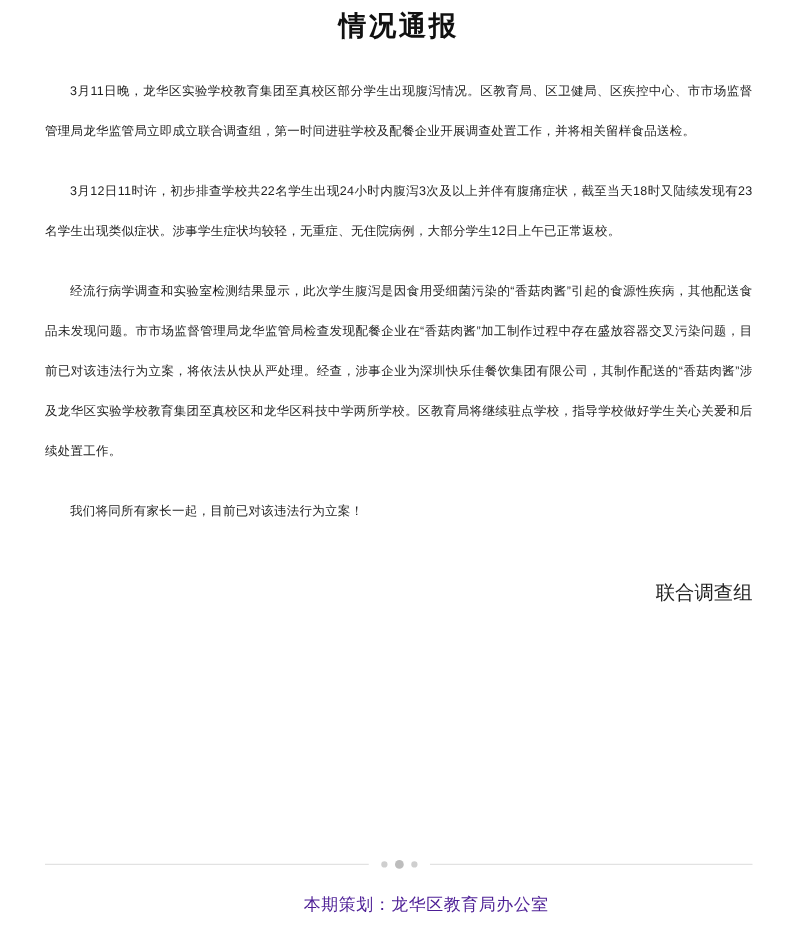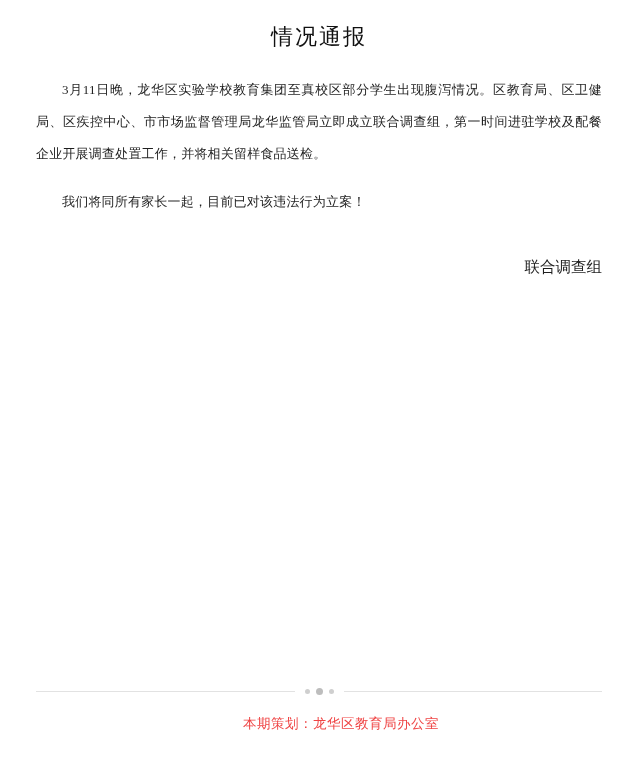--- a/index.html
+++ b/index.html
@@ -18,39 +18,38 @@
     position: relative;
     width: 638px;
     height: 759px;
     box-sizing: border-box;
     padding: 0 36px;
     background: #ffffff;
   }
   .doc-title {
     text-align: center;
     font-size: 22px;
-    font-weight: normal;
+    font-weight: bold;
     letter-spacing: 2px;
     color: #111111;
-    padding-top: 22px;
+    padding-top: 6px;
     padding-bottom: 16px;
   }
   .body-copy {
     padding-top: 6px;
   }
   .para {
-    font-size: 13px;
+    font-size: 10px;
     line-height: 32px;
     text-align: justify;
     text-justify: inter-ideograph;
     text-indent: 2em;
     color: #1f1f1f;
     margin: 0 0 16px 0;
     letter-spacing: 0.2px;
-    font-family: Liberation Serif, serif;
   }
   .signature {
     margin-top: 34px;
     text-align: right;
     font-size: 15.5px;
     line-height: 30px;
     color: #1f1f1f;
   }
   .sign-line {
     display: block;
@@ -100,34 +99,36 @@
     height: 7px;
     background: #bdbdbd;
   }
   .footer-text {
     position: absolute;
     top: 48px;
     left: 0;
     right: 0;
     text-align: center;
     font-size: 13.5px;
-    color: #ef4444;
+    color: #4c1d95;
     letter-spacing: 0.5px;
     padding-left: 44px;
   }
 </style>
 </head>
 <body>
 
 <div class="page">
 
   <div class="doc-title">情况通报</div>
 
   <div class="body-copy">
     <p class="para">3月11日晚，龙华区实验学校教育集团至真校区部分学生出现腹泻情况。区教育局、区卫健局、区疾控中心、市市场监督管理局龙华监管局立即成立联合调查组，第一时间进驻学校及配餐企业开展调查处置工作，并将相关留样食品送检。</p>
+    <p class="para">3月12日11时许，初步排查学校共22名学生出现24小时内腹泻3次及以上并伴有腹痛症状，截至当天18时又陆续发现有23名学生出现类似症状。涉事学生症状均较轻，无重症、无住院病例，大部分学生12日上午已正常返校。</p>
+    <p class="para">经流行病学调查和实验室检测结果显示，此次学生腹泻是因食用受细菌污染的“香菇肉酱”引起的食源性疾病，其他配送食品未发现问题。市市场监督管理局龙华监管局检查发现配餐企业在“香菇肉酱”加工制作过程中存在盛放容器交叉污染问题，目前已对该违法行为立案，将依法从快从严处理。经查，涉事企业为深圳快乐佳餐饮集团有限公司，其制作配送的“香菇肉酱”涉及龙华区实验学校教育集团至真校区和龙华区科技中学两所学校。区教育局将继续驻点学校，指导学校做好学生关心关爱和后续处置工作。</p>
     <p class="para">我们将同所有家长一起，目前已对该违法行为立案！</p>
   </div>
 
   <div class="signature">
     <span class="sign-line">联合调查组</span>
   </div>
 
   <div class="footer">
     <div class="divider">
       <span class="rule"></span>

